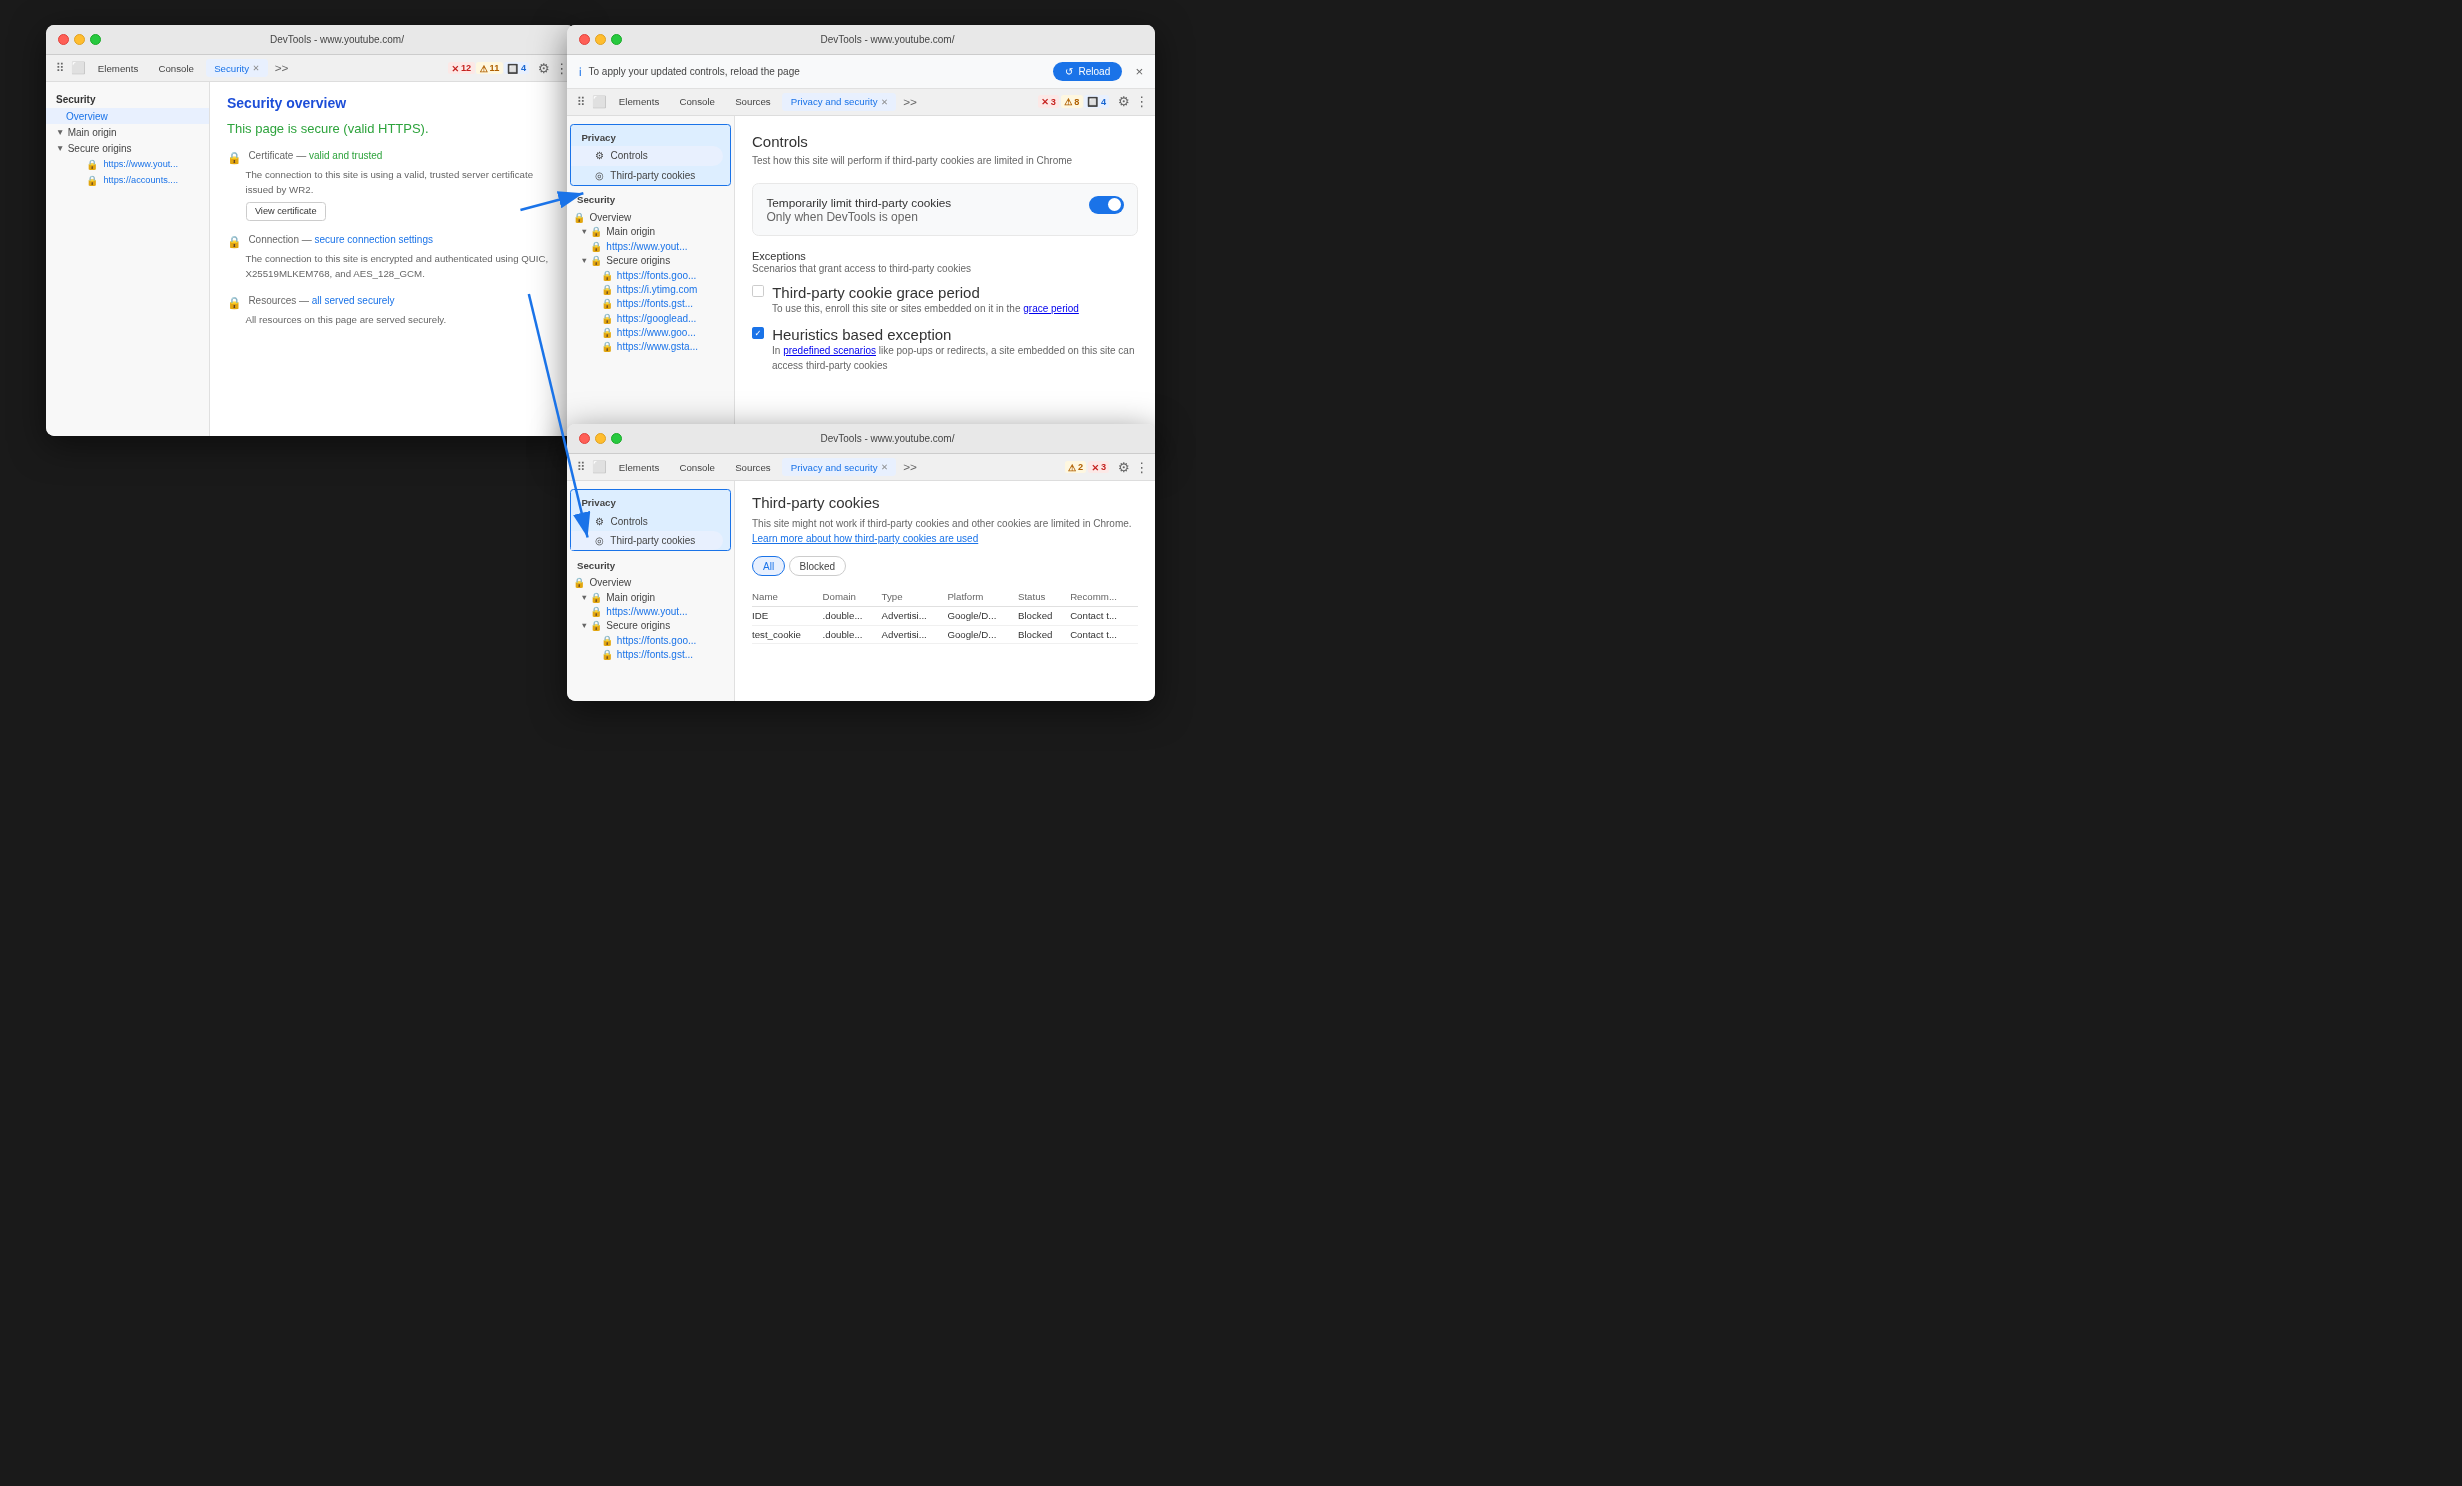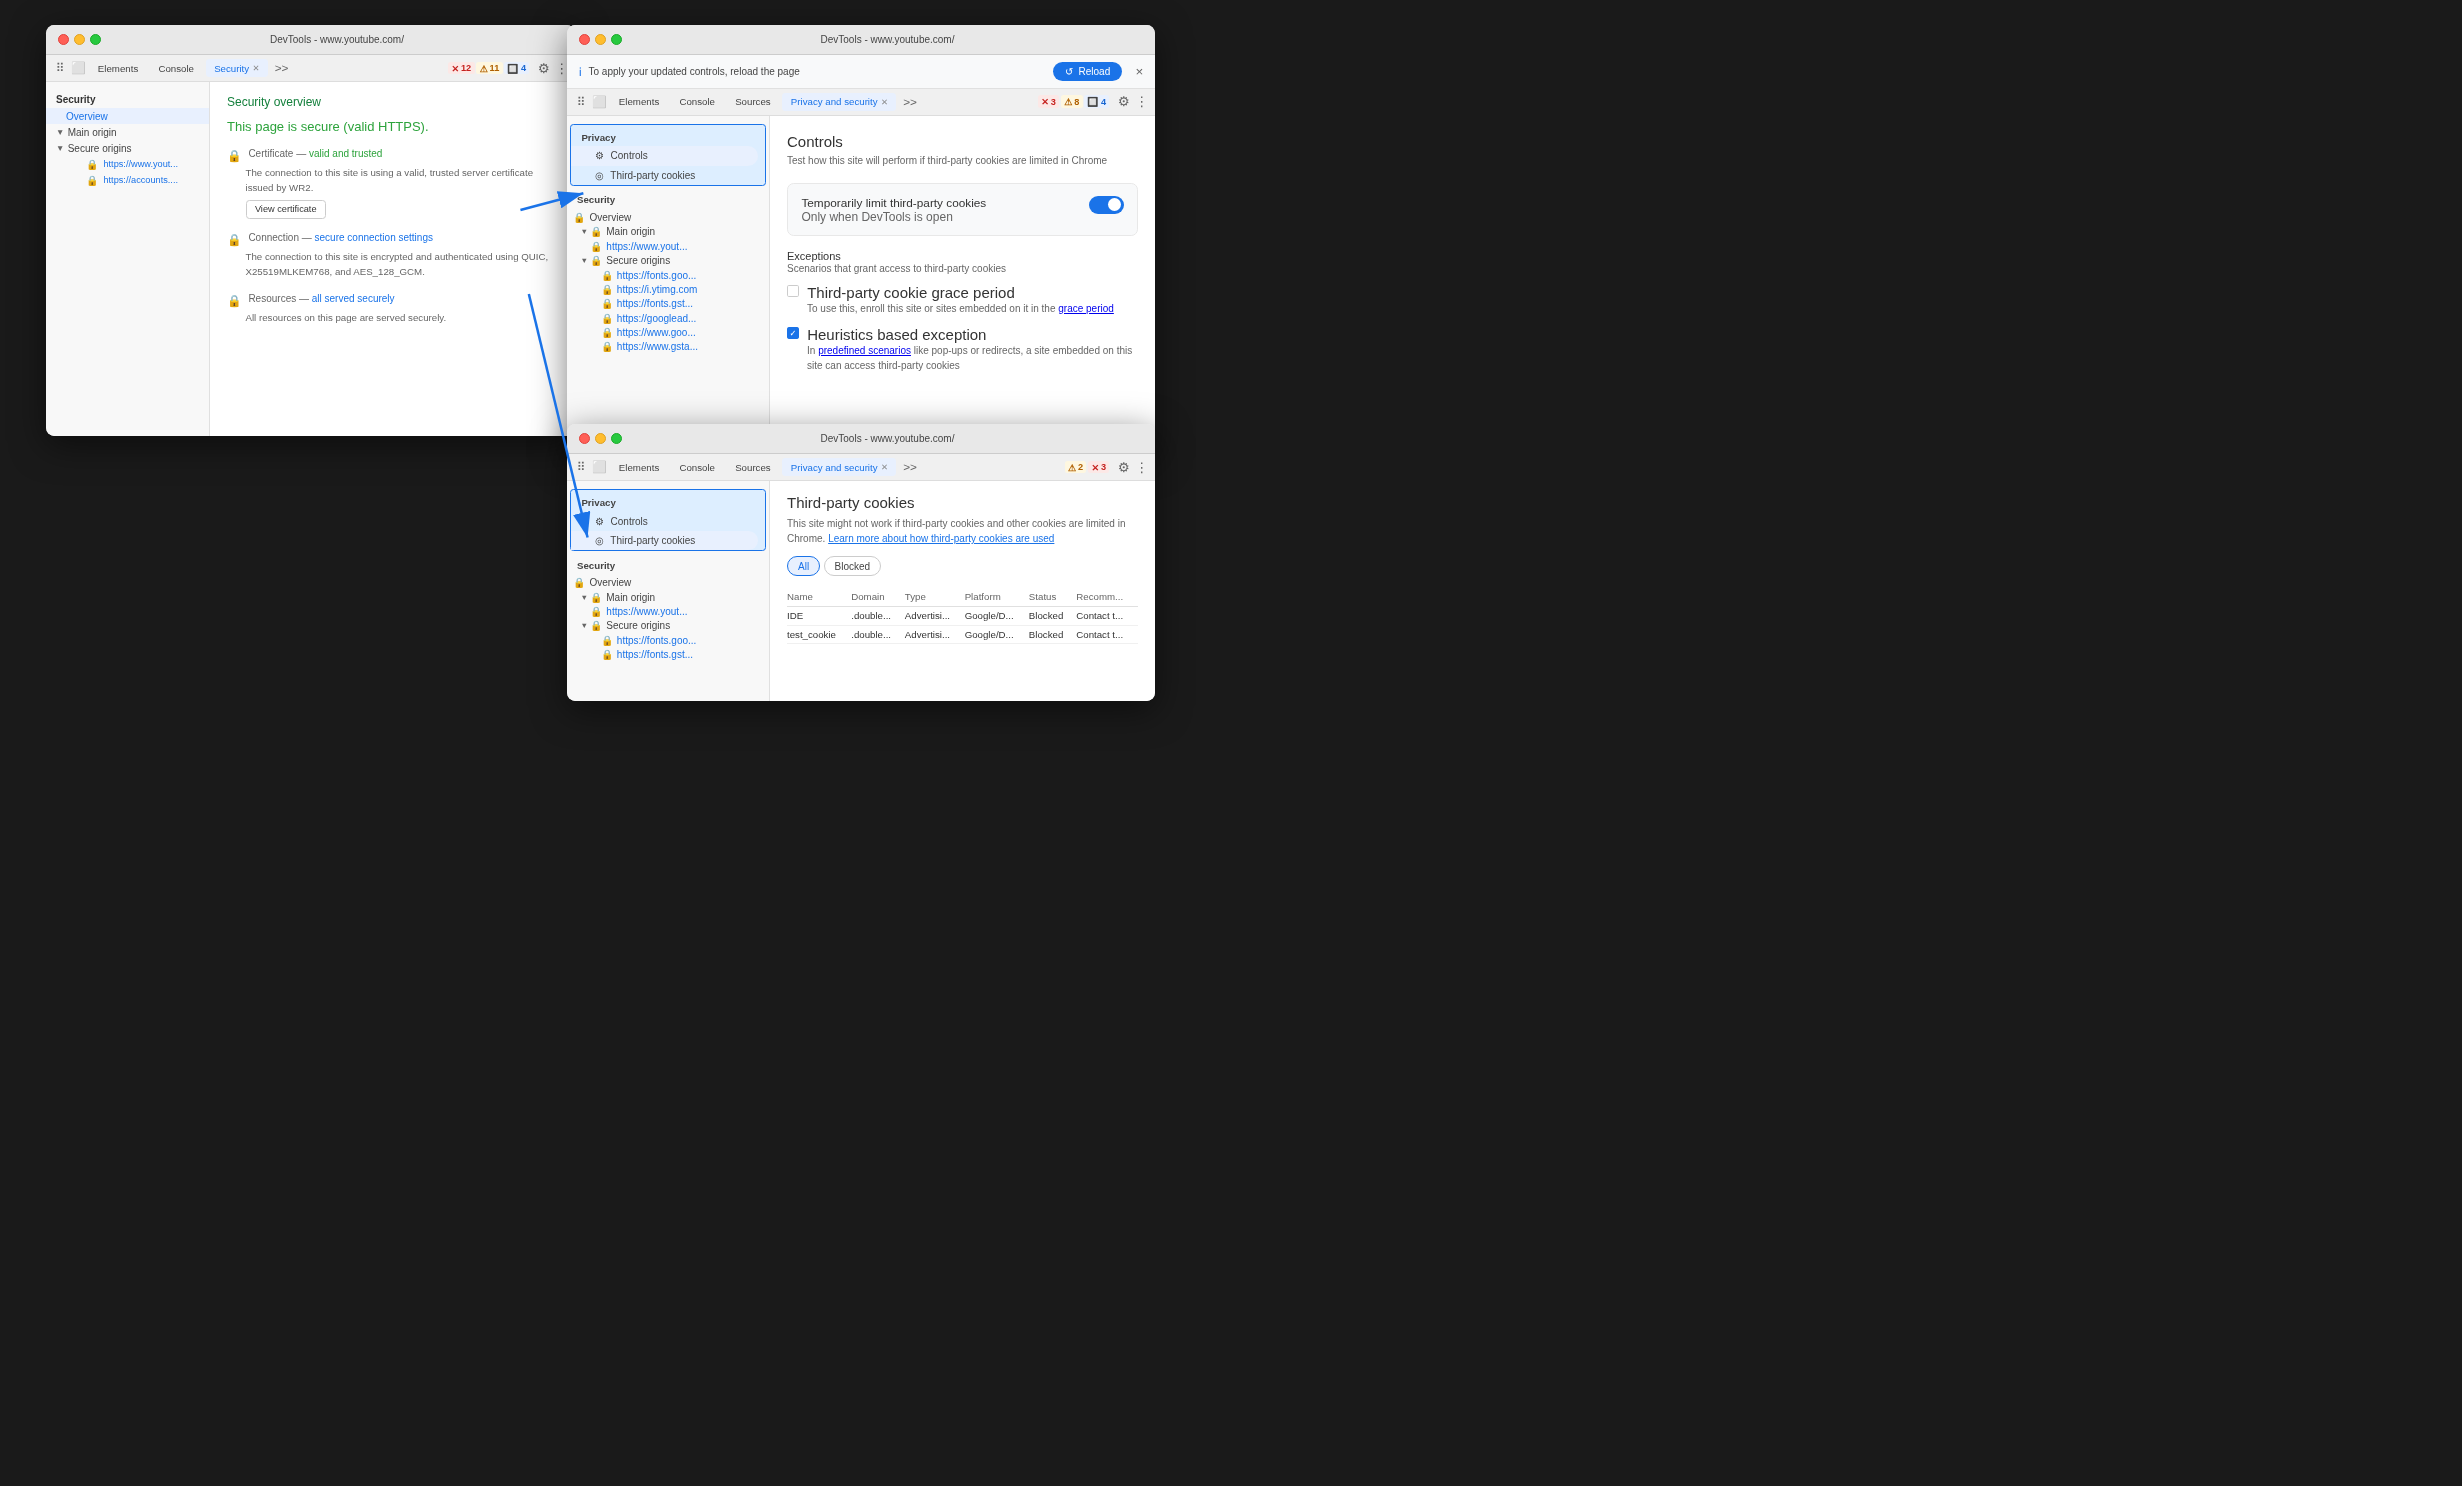--- a/index.html
+++ b/index.html
@@ -203,23 +203,23 @@
     .link-text { color: #1a73e8; font-size: 9.2px; }
 
     .main-content {
       flex: 1;
       padding: 13.4px 17px;
       background: white;
       overflow-y: auto;
     }
 
     .security-overview-title {
-      font-size: 12px;
-      font-weight: 400;
-      color: #15803d;
+      font-size: 14px;
+      font-weight: 700;
+      color: #1d4ed8;
       margin-bottom: 10px;
     }
 
     .secure-message {
       color: #2da33c;
       font-size: 13px;
       font-weight: 500;
       margin-bottom: 13.4px;
     }
 
@@ -304,21 +304,21 @@
       cursor: pointer;
       margin-left: 6.7px;
     }
 
     .window2-body {
       display: flex;
       height: calc(100% - 84px);
     }
 
     .privacy-sidebar {
-      width: 203px;
+      width: 168px;
       background: #f8f8f8;
       border-right: 0.8px solid #e0e0e0;
       padding: 6.7px 0;
       overflow-y: auto;
     }
 
     .privacy-sidebar-item {
       padding: 4.2px 10px 4.2px 23.5px;
       font-size: 10px;
       color: #444;

